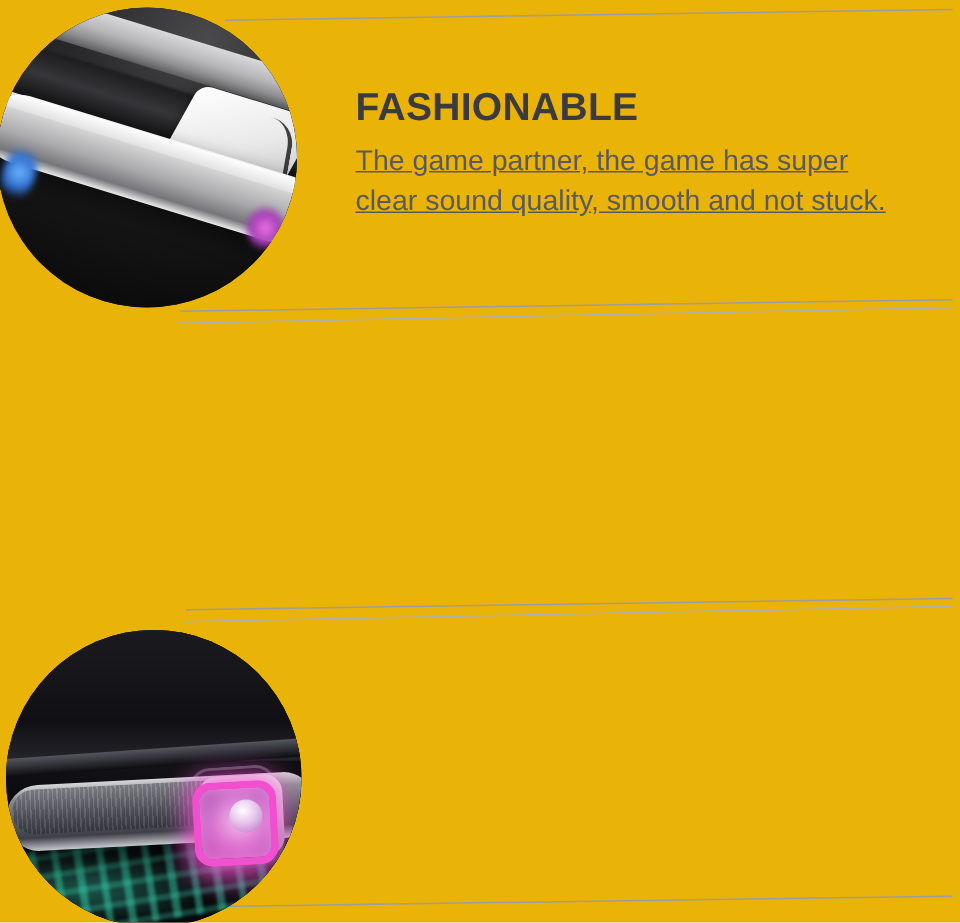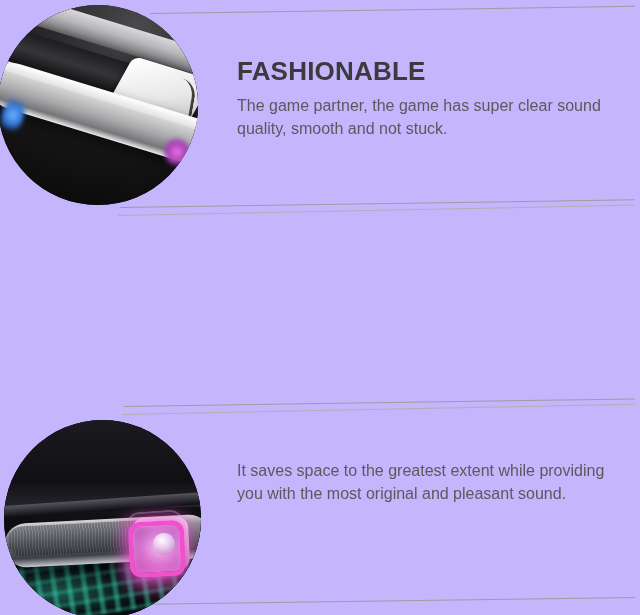--- a/index.html
+++ b/index.html
@@ -13,21 +13,21 @@
     overflow: hidden;
     font-family: "Liberation Sans", sans-serif;
     position: relative;
   }
 
   .page {
     position: absolute;
     inset: 0;
     width: 640px;
     height: 615px;
-    background: #c4b5fd;
+    background: #eab308;
     overflow: hidden;
   }
 
   
   .rule {
     position: absolute;
     height: 1px;
     background: #9d9d9f;
     transform-origin: left center;
   }
@@ -248,24 +248,25 @@
     font-family: "Liberation Sans", sans-serif;
     font-size: 26px;
     font-weight: bold;
     letter-spacing: .2px;
     color: #3b3b3d;
     line-height: 1.05;
   }
   .feature-desc {
     margin: 0;
     font-family: "Liberation Sans", sans-serif;
-    font-size: 16px;
+    font-size: 19px;
     font-weight: normal;
     color: #5a5a5d;
     line-height: 1.42;
+    text-decoration: underline;
   }
   .t1 { top: 58px; }
   .t2 { top: 252px; }
 </style>
 </head>
 <body>
 
 <div class="page">
 
   <div class="rule" style="left:150px; top:13px; width:485px; transform:rotate(-0.85deg);"></div>
@@ -308,21 +309,20 @@
       <div class="p2-kbglow"></div>
       <div class="p2-bar"></div>
       <div class="p2-barmesh"></div>
       <div class="p2-endcap"></div>
       <div class="p2-ring"></div>
       <div class="p2-driver"></div>
       <div class="p2-pinkspill"></div>
     </div>
 
     <div class="text-col t2">
-      <p class="feature-desc">It saves space to the greatest extent while providing you with the most original and pleasant sound.</p>
     </div>
   </div>
 
   <div class="block block-3">
     
 
     
   </div>
 
 </div>

